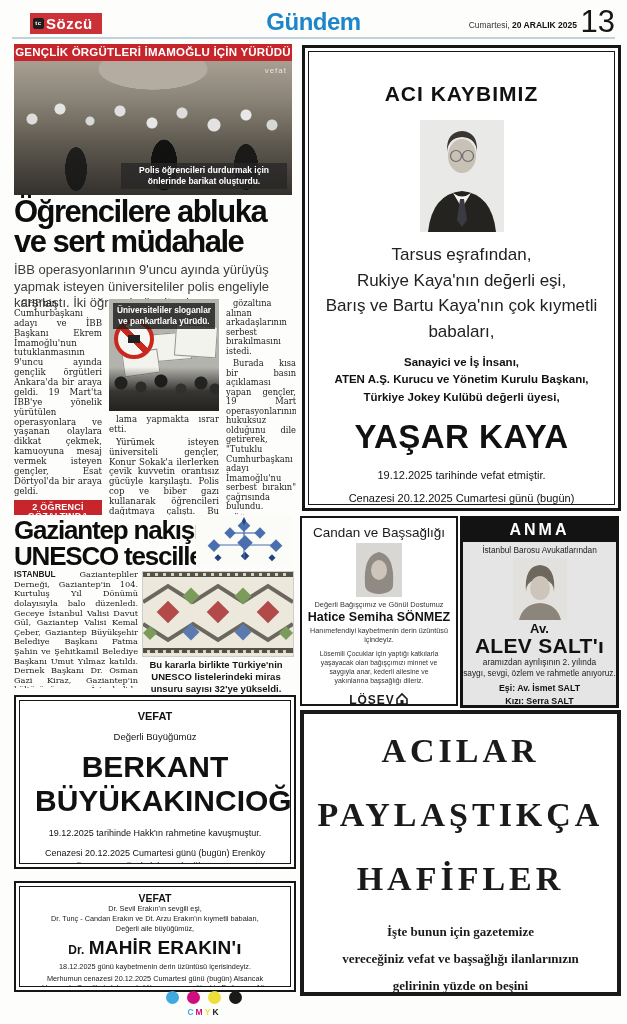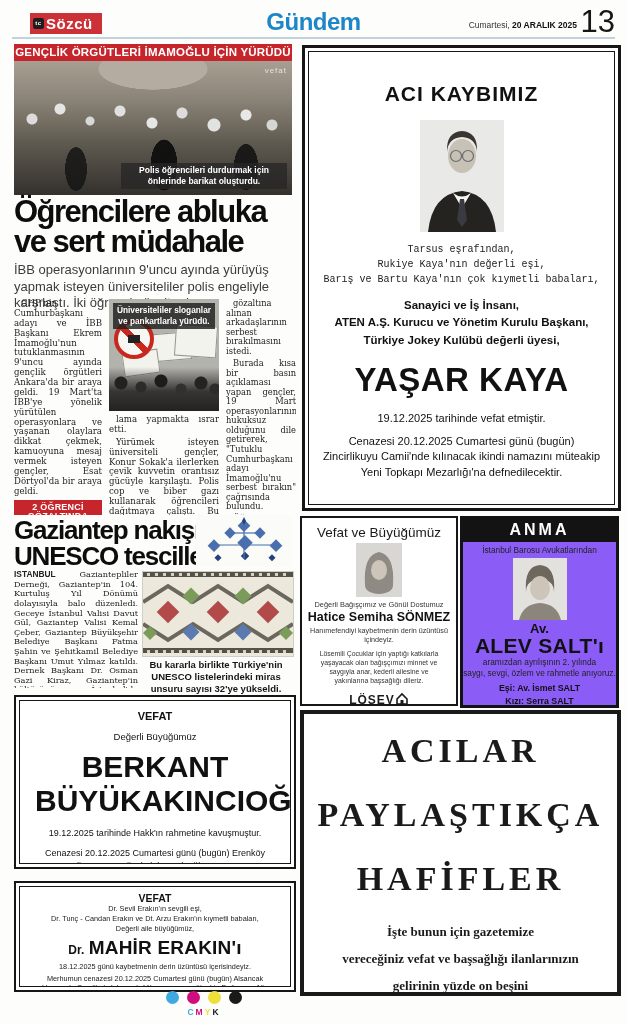--- a/index.html
+++ b/index.html
@@ -81,39 +81,39 @@
   .u-img2{position:absolute;left:142px;top:571px;width:150px;height:84px;border:1px solid #cfcdc6;}
   .u-cap{position:absolute;left:140px;top:659px;width:152px;font-size:9.5px;font-weight:bold;
          text-align:center;line-height:1.25;color:#161616;}
 
   
   .dbox{position:absolute;background:#fff;border:2px solid #161616;}
   .dbox .inner{position:absolute;inset:3px;border:1px solid #161616;overflow:hidden;text-align:center;}
   .aci-box{left:302px;top:45px;width:313px;height:460px;border-width:3px;}
   .aci-title{margin-top:30px;font-size:21px;font-weight:bold;letter-spacing:1px;}
   .aci-photo{margin:14px auto 10px;display:block;}
-  .aci-l{font-size:10px;line-height:1.5;color:#222;font-family:Liberation Mono, monospace;}
+  .aci-l{font-size:17px;line-height:1.5;color:#222;}
   .aci-b{font-size:11.5px;line-height:1.5;font-weight:bold;margin-top:0;}
   .aci-bwrap{margin-top:10px;}
   .aci-name{font-size:33px;font-weight:bold;letter-spacing:.5px;margin-top:12px;}
   .aci-death{font-size:11px;margin-top:13px;text-align:center;}
   .aci-funeral{font-size:11px;line-height:1.42;width:280px;margin:10px auto 0;}
 
   .losev-box{position:absolute;left:300px;top:516px;width:154px;height:186px;border:2px solid #161616;
              background:#fff;text-align:center;overflow:hidden;}
   .losev-title{font-size:13.5px;margin-top:7px;color:#1a1a1a;}
   .losev-intro{font-size:7.4px;color:#333;margin-top:3px;}
   .losev-name{font-size:12.5px;font-weight:bold;margin-top:1px;}
   .losev-l1{font-size:7.2px;color:#333;line-height:1.3;margin-top:2px;}
   .losev-l2{font-size:6.9px;color:#333;line-height:1.3;width:132px;margin:5px auto 0;}
   .losev-logo{margin-top:6px;font-size:12px;font-weight:bold;letter-spacing:1px;color:#1a1a1a;}
   .house{display:inline-block;vertical-align:-2px;}
 
   .anma-box{position:absolute;left:460px;top:516px;width:153px;height:186px;border:3px solid #131313;
-            background:#8b5cf6;text-align:center;overflow:hidden;}
+            background:#e5e5e5;text-align:center;overflow:hidden;}
   .anma-head{background:#131313;color:#fff;font-size:16px;font-weight:bold;letter-spacing:3px;padding:2px 0 3px;}
   .anma-sub{font-size:8.3px;margin-top:3px;color:#222;}
   .anma-photo{margin:3px auto 2px;display:block;}
   .anma-prefix{font-size:13px;font-weight:bold;line-height:1;}
   .anma-name{font-size:21px;font-weight:bold;letter-spacing:.3px;line-height:1.05;}
   .anma-l{font-size:8.3px;line-height:1.35;color:#222;}
   .anma-rel{font-size:8.8px;font-weight:bold;line-height:1.4;}
   .anma-relwrap{margin-top:3px;}
 
   .berkant-box{left:14px;top:695px;width:278px;height:170px;}
@@ -309,21 +309,21 @@
         <div class="aci-b">Türkiye Jokey Kulübü değerli üyesi,</div>
       </div>
       <div class="aci-name">YAŞAR KAYA</div>
       <div class="aci-death">19.12.2025 tarihinde vefat etmiştir.</div>
       <div class="aci-funeral">Cenazesi 20.12.2025 Cumartesi günü (bugün) Zincirlikuyu Camii'nde kılınacak ikindi namazını müteakip Yeni Topkapı Mezarlığı'na defnedilecektir.</div>
 
     </div>
   </div>
 
   <div class="losev-box">
-    <div class="losev-title">Vefat ve Büyüğümüz</div>
+    <div class="losev-title">Candan ve Başsağlığı</div>
     <svg width="46" height="54" viewBox="0 0 46 54" style="display:block;margin:3px auto 0;">
       <rect width="46" height="54" fill="#d9d7d3"></rect>
       <path d="M9 42 Q7 12 23 9 Q39 12 37 42 Q37 50 23 51 Q9 50 9 42 Z" fill="#8f8a83"></path>
       <ellipse cx="23" cy="27" rx="8" ry="10" fill="#cdc5ba"></ellipse>
     </svg>
     <div class="losev-intro">Değerli Bağışçımız ve Gönül Dostumuz</div>
     <div class="losev-name">Hatice Semiha SÖNMEZ</div>
     <div class="losev-l1">Hanımefendiyi kaybetmenin derin üzüntüsü içindeyiz.</div>
     <div class="losev-l2">Lösemili Çocuklar için yaptığı katkılarla yaşayacak olan bağışçımızı minnet ve saygıyla anar, kederli ailesine ve yakınlarına başsağlığı dileriz.</div>
     <div class="losev-logo">

